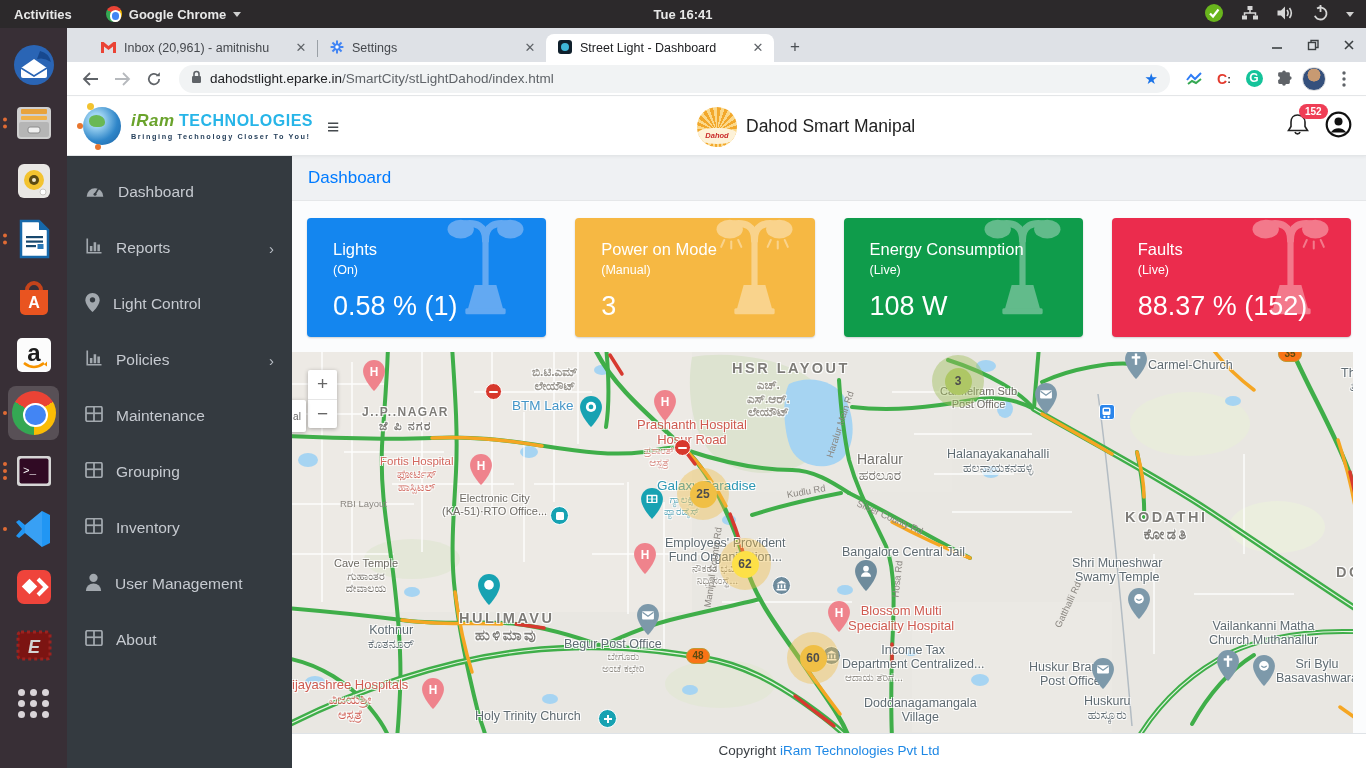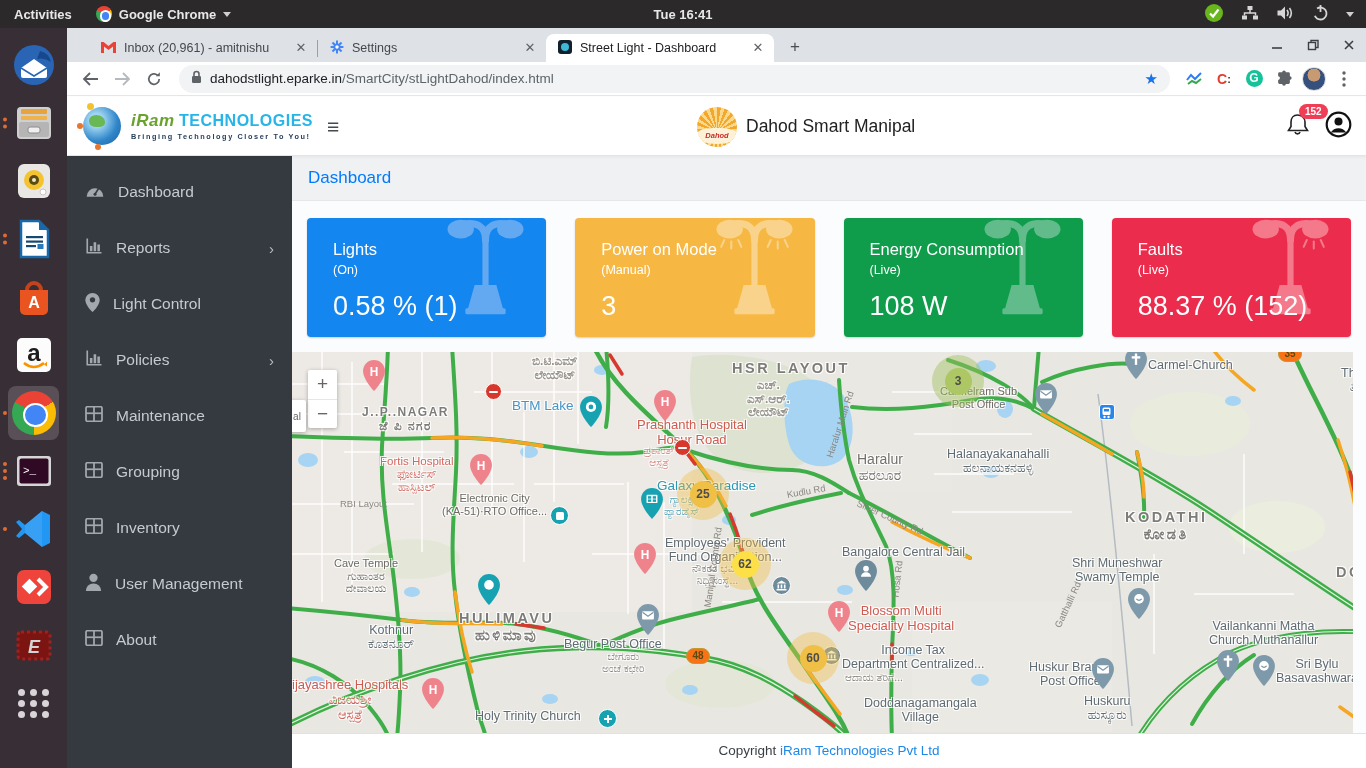--- a/index.html
+++ b/index.html
@@ -1,20 +1,20 @@
 <!DOCTYPE html>
 <html><head>
 <meta charset="utf-8">
 <style>
 *{box-sizing:border-box;margin:0;padding:0}
 html,body{width:1366px;height:768px;overflow:hidden;font-family:"Liberation Sans",sans-serif}
 #stage{position:relative;width:1366px;height:768px;background:#3a3136}
 
 #topbar{position:absolute;left:0;top:0;width:1366px;height:28px;background:#2c292b;color:#e8e8e8;display:flex;align-items:center;font-size:13px;z-index:60}
-#topbar .tb-left{display:flex;align-items:center;gap:24px;padding-left:14px}
+#topbar .tb-left{display:flex;align-items:center;gap:34px;padding-left:14px}
 #activities{font-weight:bold}
 .appmenu{display:flex;align-items:center;gap:7px;font-weight:bold}
 .caret{width:0;height:0;border-left:4px solid transparent;border-right:4px solid transparent;border-top:5px solid #cfcfcf;display:inline-block}
 #clock{position:absolute;left:0;right:0;text-align:center;font-weight:bold;pointer-events:none}
 .tb-right{margin-left:auto;display:flex;align-items:center;gap:17px;padding-right:12px;z-index:2}
 .chrome-logo{border-radius:50%;background:conic-gradient(#ea4335 0 60deg,#fbbc05 60deg 180deg,#34a853 180deg 300deg,#ea4335 300deg 360deg);position:relative}
 .chrome-logo:after{content:"";position:absolute;left:27%;top:27%;width:46%;height:46%;border-radius:50%;background:#4285f4;border:2px solid #fff}
 
 #dock{position:absolute;left:0;top:28px;width:67px;height:740px;background:#382f36;z-index:55;padding-top:8px}
 .dock-item{position:relative;width:67px;height:58px;display:flex;align-items:center;justify-content:center}
@@ -676,21 +676,21 @@
               <path d="M438 162 C446 182 451 198 454 214"></path>
                 <path d="M388 92 L403 112"></path>
                 <path d="M503 344 C518 356 532 366 542 374"></path>
                 <path d="M1058 120 L1063 142"></path>
                 <path d="M600 292 L600 314"></path>
                 <path d="M224 272 L252 276"></path>
                 <path d="M318 3 L330 22"></path>
             </g>
           </svg>
           <div id="map-overlays">
-              <div class="ml area" style="left: 240px; top: 3px;">
+              <div class="ml area" style="left: 240px; top: 14px;">
                 <div>ಬಿ.ಟಿ.ಎಮ್</div>
                 <div>ಲೇಯೌಟ್</div>
               </div>
               <div class="ml district" style="left: 440px; top: 8px;">
                 <div>HSR LAYOUT</div>
               </div>
               <div class="ml area" style="left: 455px; top: 27px;">
                 <div>ಎಚ್.</div>
                 <div>ಎಸ್.ಆರ್.</div>
                 <div>ಲೇಯೌಟ್</div>

